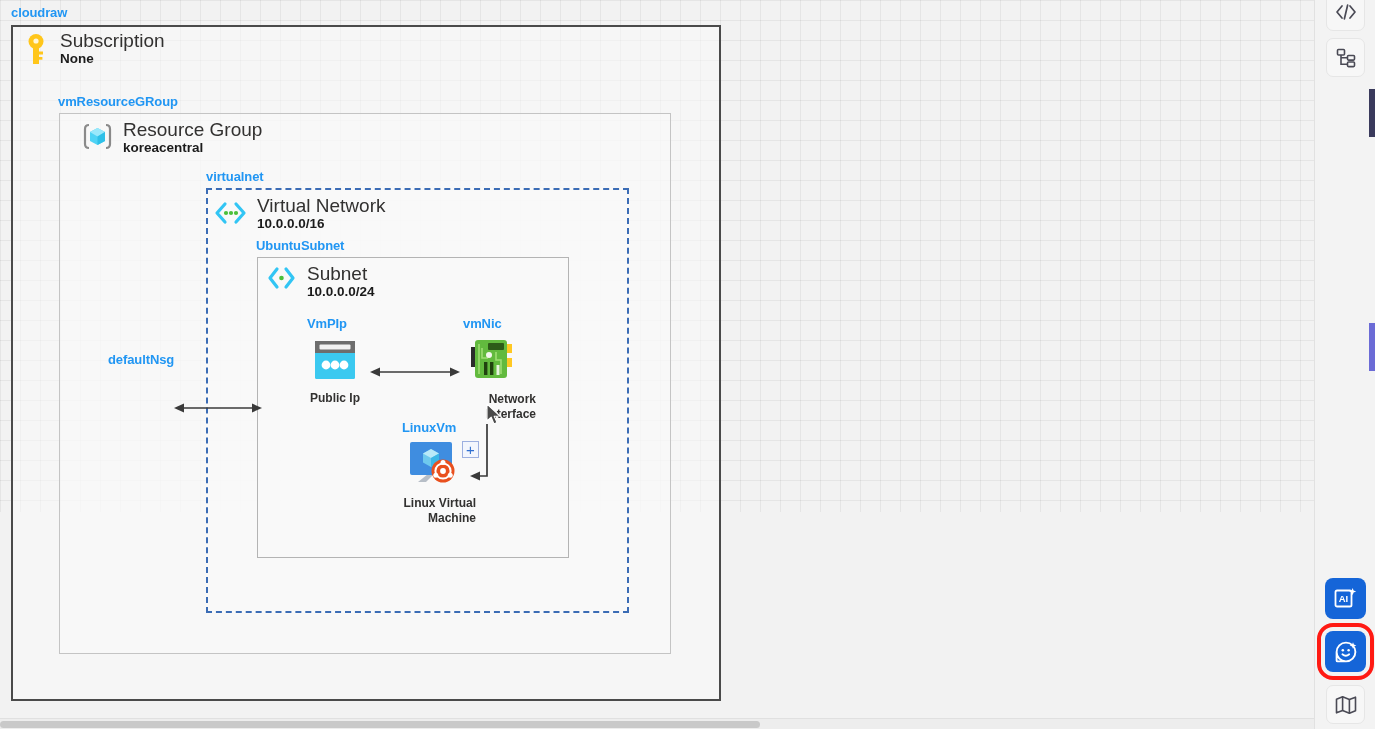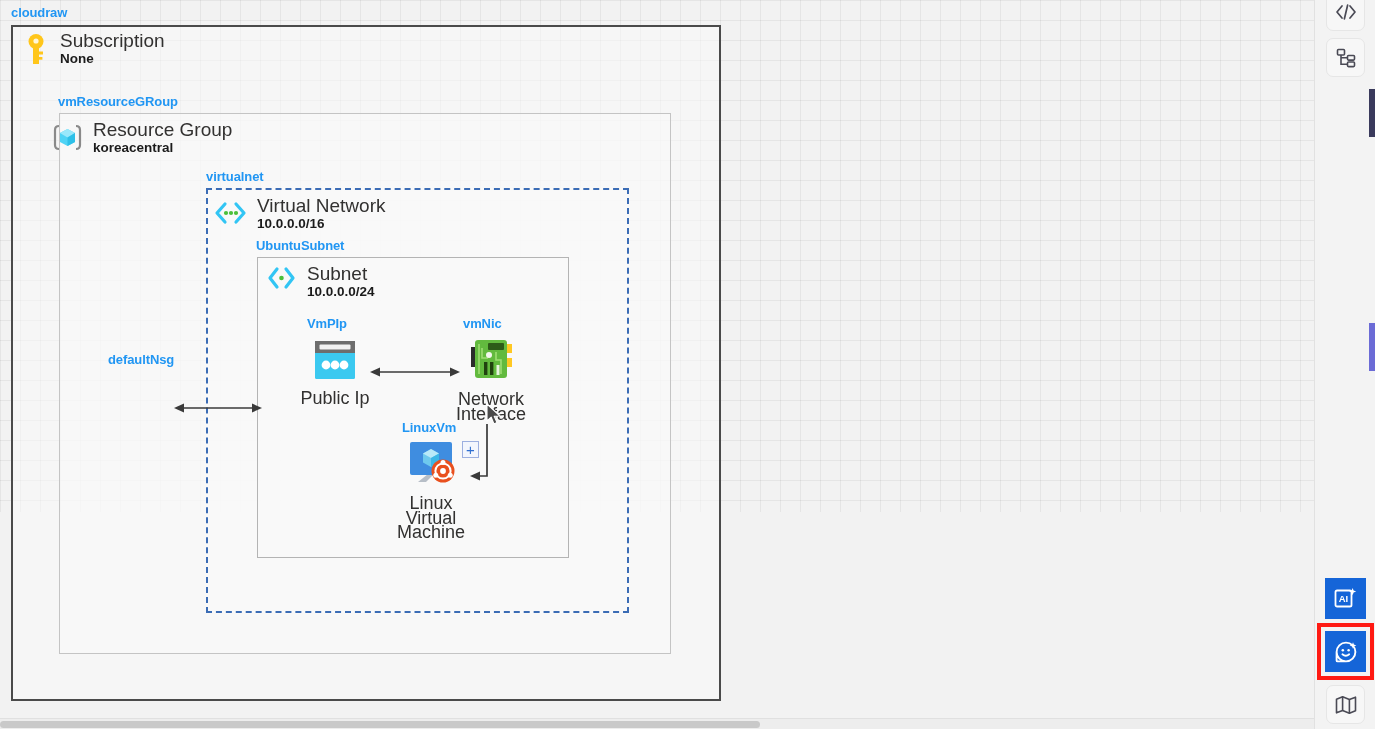--- a/index.html
+++ b/index.html
@@ -68,24 +68,25 @@
   
   .cnode {
     position: absolute;
     width: 90px;
     display: flex;
     flex-direction: column;
     align-items: center;
   }
   .cnode-cap {
     margin-top: 4px;
-    font-size: 18px;
+    font-size: 12px;
     line-height: 14.5px;
     color: #323130;
-    text-align: center;
+    text-align: right;
+    font-weight: bold;
   }
 
   .arrow { position: absolute; }
 
   
   .plus-badge {
     position: absolute;
     width: 17px; height: 17px;
     border: 1px solid #9db0e0;
     background: #f3f6fd;
@@ -113,21 +114,21 @@
     border-radius: 7px;
     display: flex;
     align-items: center;
     justify-content: center;
     background: #f7f7f7;
     border: 1px solid #e6e6e6;
   }
   .rail-btn.blue {
     background: #1565d8;
     border: none;
-    border-radius: 0;
+    border-radius: 8px;
     width: 41px; height: 41px;
   }
   .rail-btn.sel {
     outline: 4px solid #ff1a13;
     outline-offset: 4px;
   }
 
   
   .sb-track-v {
     position: absolute;
@@ -177,21 +178,21 @@
     <span class="node-text">
       <div class="node-type">Subscription</div>
       <div class="node-val">None</div>
     </span>
   </div>
 
   <div class="grp-label" style="left:58px; top:94px;">vmResourceGRoup</div>
 
   <div class="box box-rg" style="left:59px; top:113px; width:612px; height:541px;"></div>
 
-  <div class="node" style="left:52px; top:121px;align-items:flex-end;">
+  <div class="node" style="left:82px; top:121px;">
     <span class="node-icon">
       <svg width="31" height="31" viewBox="0 0 31 31">
         <path d="M7 4 Q3 4 3 8 L3 23 Q3 27 7 27" fill="none" stroke="#8a8a8a" stroke-width="2.2"></path>
         <path d="M24 4 Q28 4 28 8 L28 23 Q28 27 24 27" fill="none" stroke="#8a8a8a" stroke-width="2.2"></path>
         <polygon points="15.5,7 23,11 23,20 15.5,24 8,20 8,11" fill="#4fd3f5"></polygon>
         <polygon points="15.5,7 23,11 15.5,15.5 8,11" fill="#9ae8fb"></polygon>
         <polygon points="15.5,15.5 23,11 23,20 15.5,24" fill="#2ec0e8"></polygon>
       </svg>
     </span>
     <span class="node-text">

